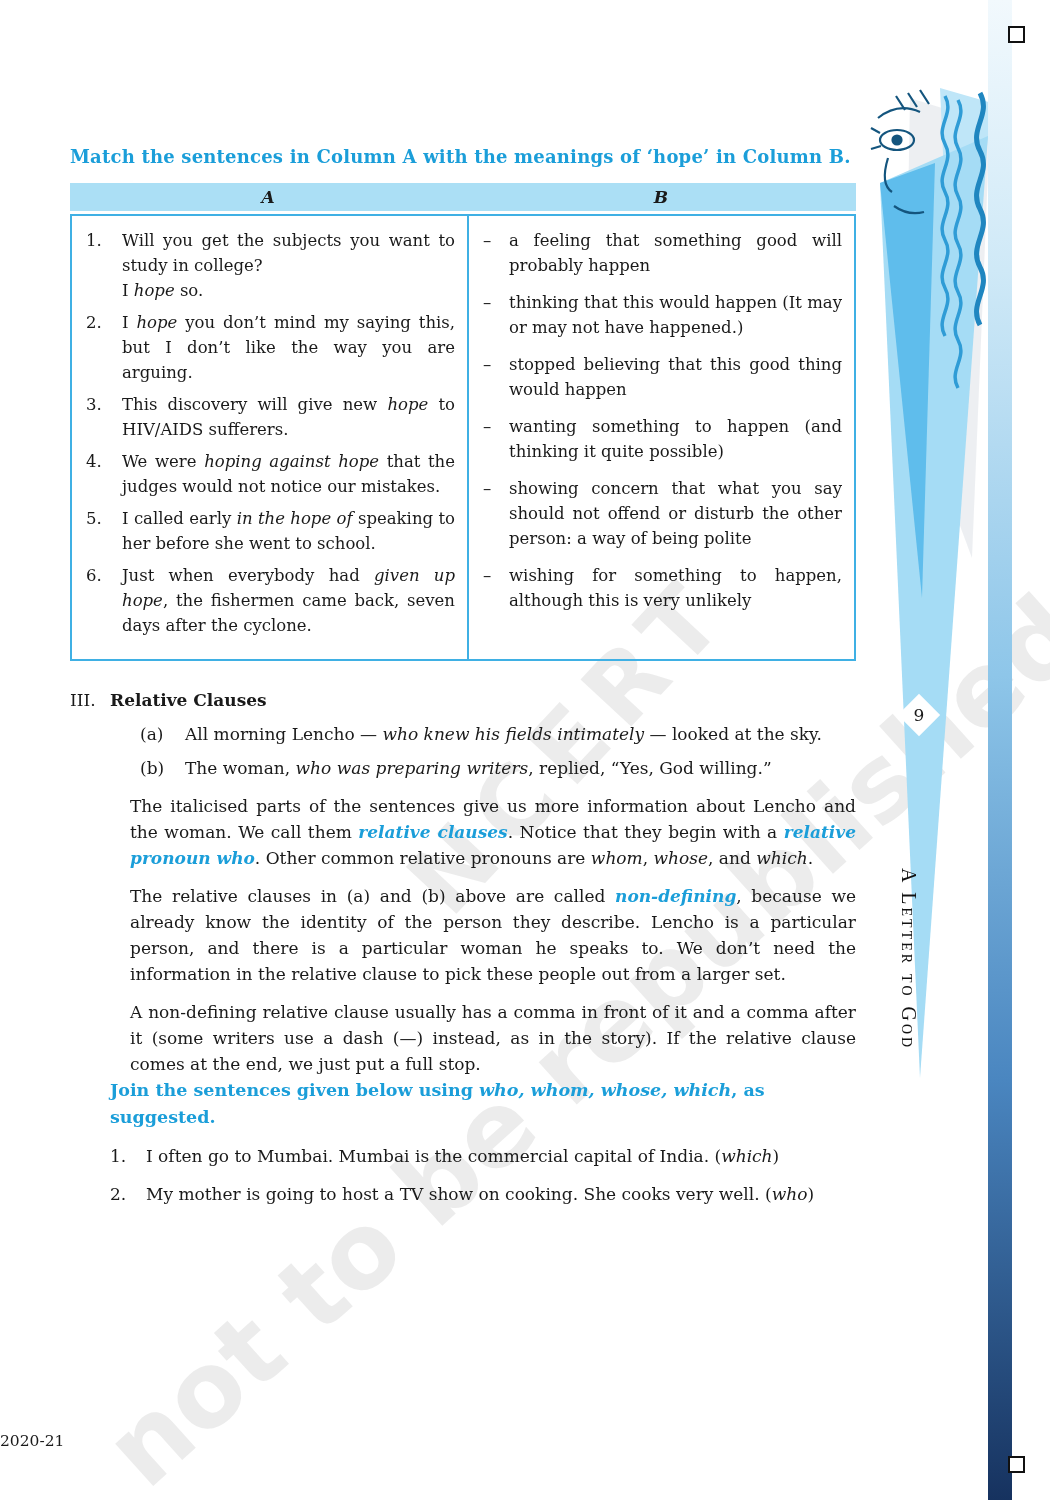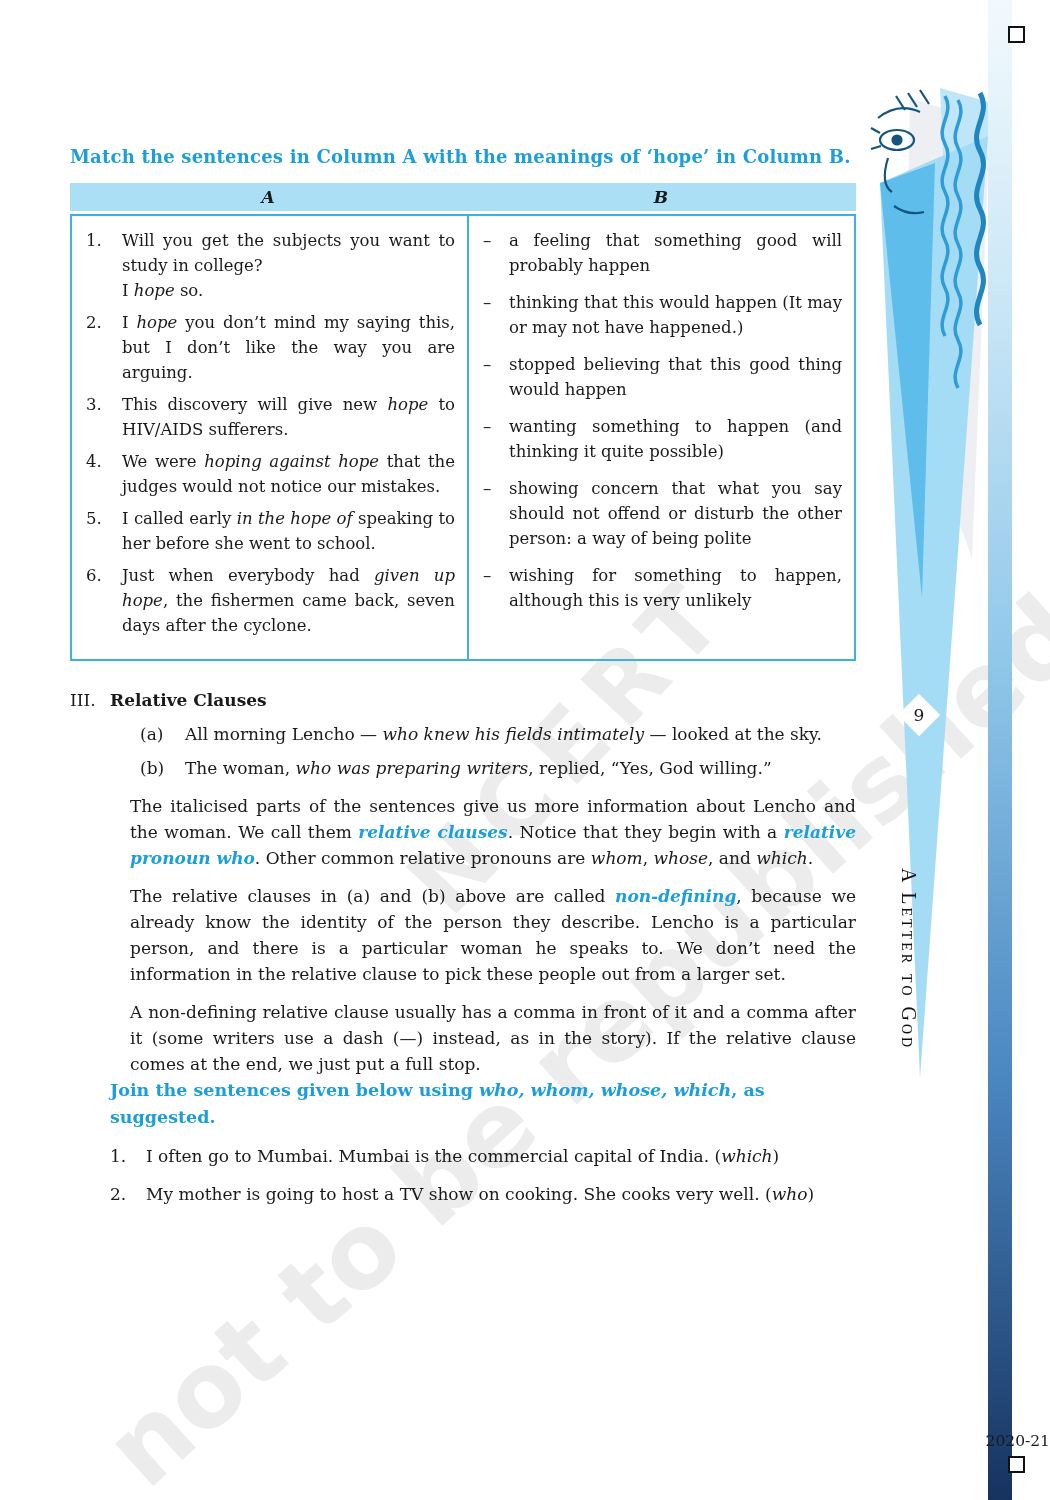--- a/index.html
+++ b/index.html
@@ -43,21 +43,21 @@
   .intro{margin-bottom:9px;}
   .example{display:flex; margin:0 0 8px 30px;}
   .ex-label{width:45px; flex:none;}
   .ex-text{flex:1; text-align:justify;}
   .para{text-align:justify; margin-top:12px;margin-left:20px;}
   .join-heading{color:var(--accent); font-weight:700; margin-top:0; font-size:17.5px; line-height:27px;}
   .num-item{display:flex; margin-top:12px;}
   .num-item .num{width:36px; flex:none;}
   .num-item .txt{flex:1; text-align:justify;}
 
-  .footer{position:absolute; bottom:50px; left:0; width:1050px; text-align:right; font-size:15.5px; z-index:2;}
+  .footer{position:absolute; bottom:50px; left:0; width:1050px; text-align:left; font-size:15.5px; z-index:2;}
 
   
   .art{position:absolute; left:850px; top:78px; width:170px; height:1060px; z-index:1;}
   .page-diamond{position:absolute; left:904px; top:700px; width:30px; height:30px; background:#fff; transform:rotate(45deg); z-index:3;}
   .page-diamond span{position:absolute; inset:0; transform:rotate(-45deg); display:flex; align-items:center; justify-content:center; font-size:17px;}
   .chapter-title{position:absolute; left:897px; top:868px; z-index:3; writing-mode:vertical-rl;
     font-size:20px; font-variant:small-caps; letter-spacing:3px; color:#111; font-family:"Liberation Serif",serif;}
   .edge-strip{position:absolute; left:988px; top:0; width:24px; height:1500px; z-index:1;
     background:linear-gradient(to bottom,#f2f9fd 0%,#cfe9f7 18%,#8ec6e9 45%,#4a86c0 72%,#16325f 100%);}
   .corner-square{position:absolute; width:17px; height:17px; background:#fff; border:2.5px solid #111; z-index:4; left:1008px;}

